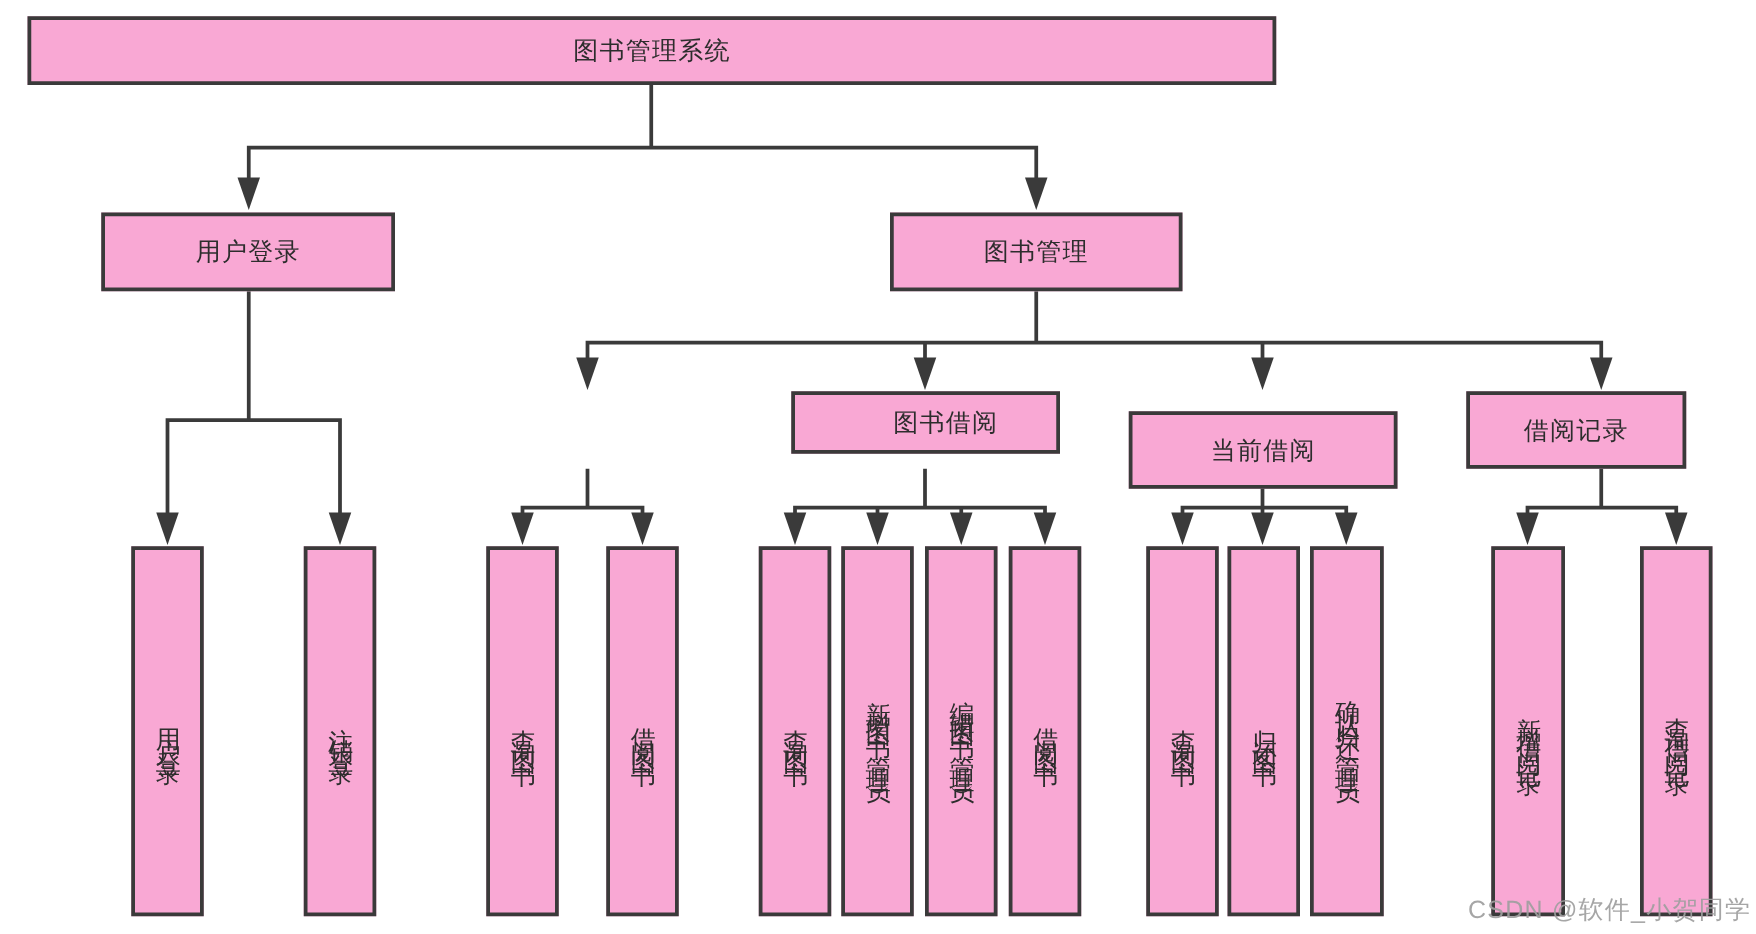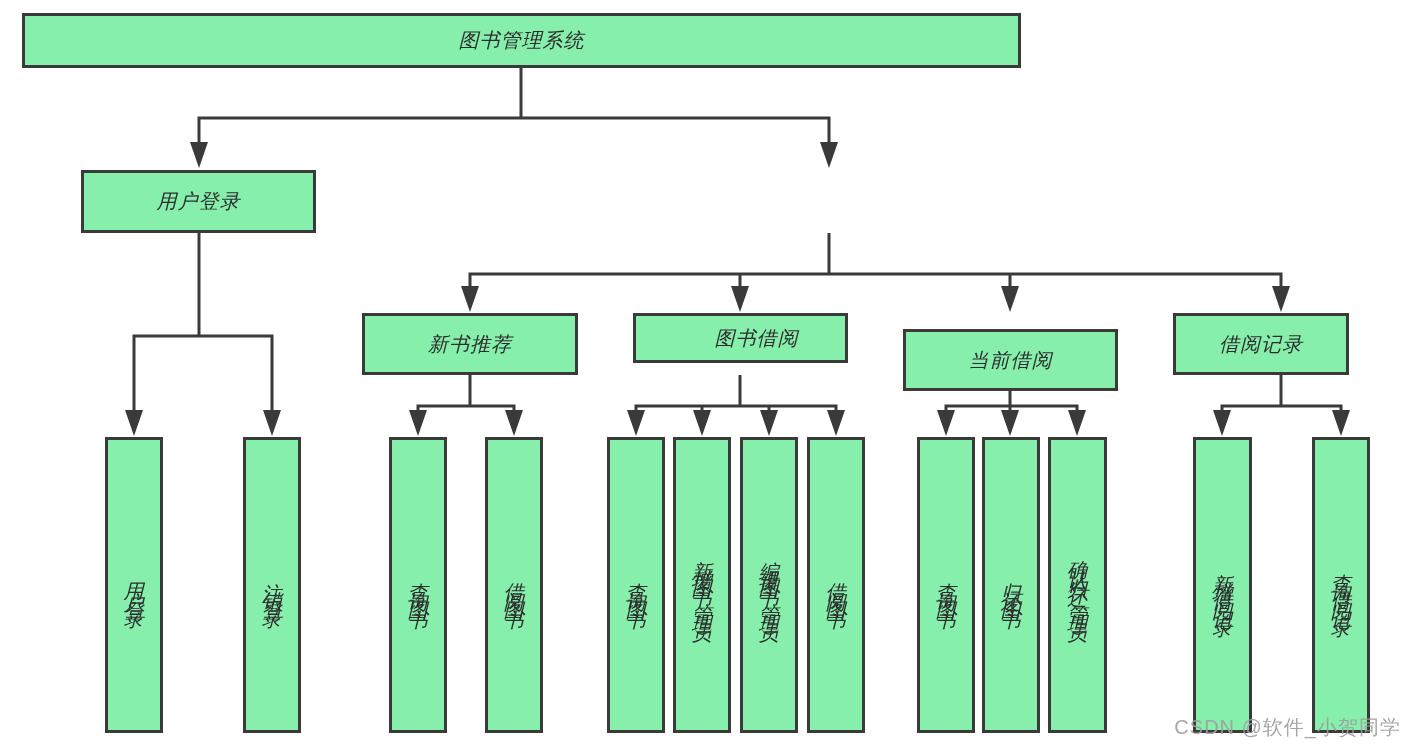--- a/index.html
+++ b/index.html
@@ -29,26 +29,25 @@
     fill: none;
   }
   .connector-layer polygon {
     fill: #3a3a3a;
     stroke: none;
   }
   .node {
     position: absolute;
     box-sizing: border-box;
     border: 3px solid #3a3a3a;
-    background: #86efac;
+    background: #f9a8d4;
     display: flex;
     align-items: center;
     justify-content: center;
     color: #2d2d2d;
-    font-style: italic;
   }
   .node-h {
     font-size: 20px;
     letter-spacing: 1px;
     white-space: nowrap;
   }
   .node-v .vtext {
     writing-mode: vertical-rl;
     text-orientation: mixed;
     font-size: 20px;
@@ -124,22 +123,22 @@
       <path d="M1281 375 V406"></path>
       <path d="M1222 414 V406 H1341 V414"></path>
       <polygon points="1222,436 1213,410 1231,410"></polygon>
       <polygon points="1341,436 1332,410 1350,410"></polygon>
     </g>
   </svg>
 
   <div class="node node-h" style="left:22px; top:13px; width:999px; height:55px;">图书管理系统</div>
 
   <div class="node node-h" style="left:81px; top:170px; width:235px; height:63px;">用户登录</div>
+  <div class="node node-h" style="left:712px; top:170px; width:234px; height:63px;">图书管理</div>
 
-  <div class="node node-h" style="left:362px; top:313px; width:216px; height:62px;">新书推荐</div>
   <div class="node node-h" style="left:633px; top:313px; width:215px; height:50px;padding-left:32px;">图书借阅</div>
   <div class="node node-h" style="left:903px; top:313px; width:215px; height:62px;margin-top:16px;">当前借阅</div>
   <div class="node node-h" style="left:1173px; top:313px; width:176px; height:62px;">借阅记录</div>
 
   <div class="node node-v" style="left:105px; top:437px; width:58px; height:296px;">
     <span class="vtext">用户登录</span>
   </div>
   <div class="node node-v" style="left:243px; top:437px; width:58px; height:296px;">
     <span class="vtext">注销登录</span>
   </div>

